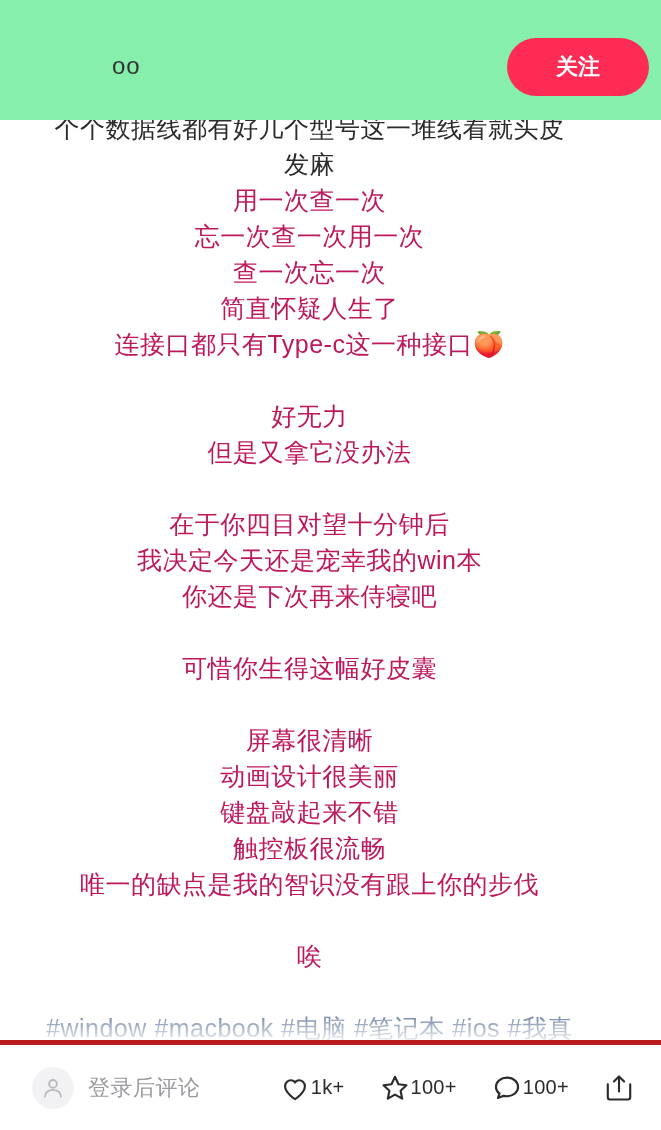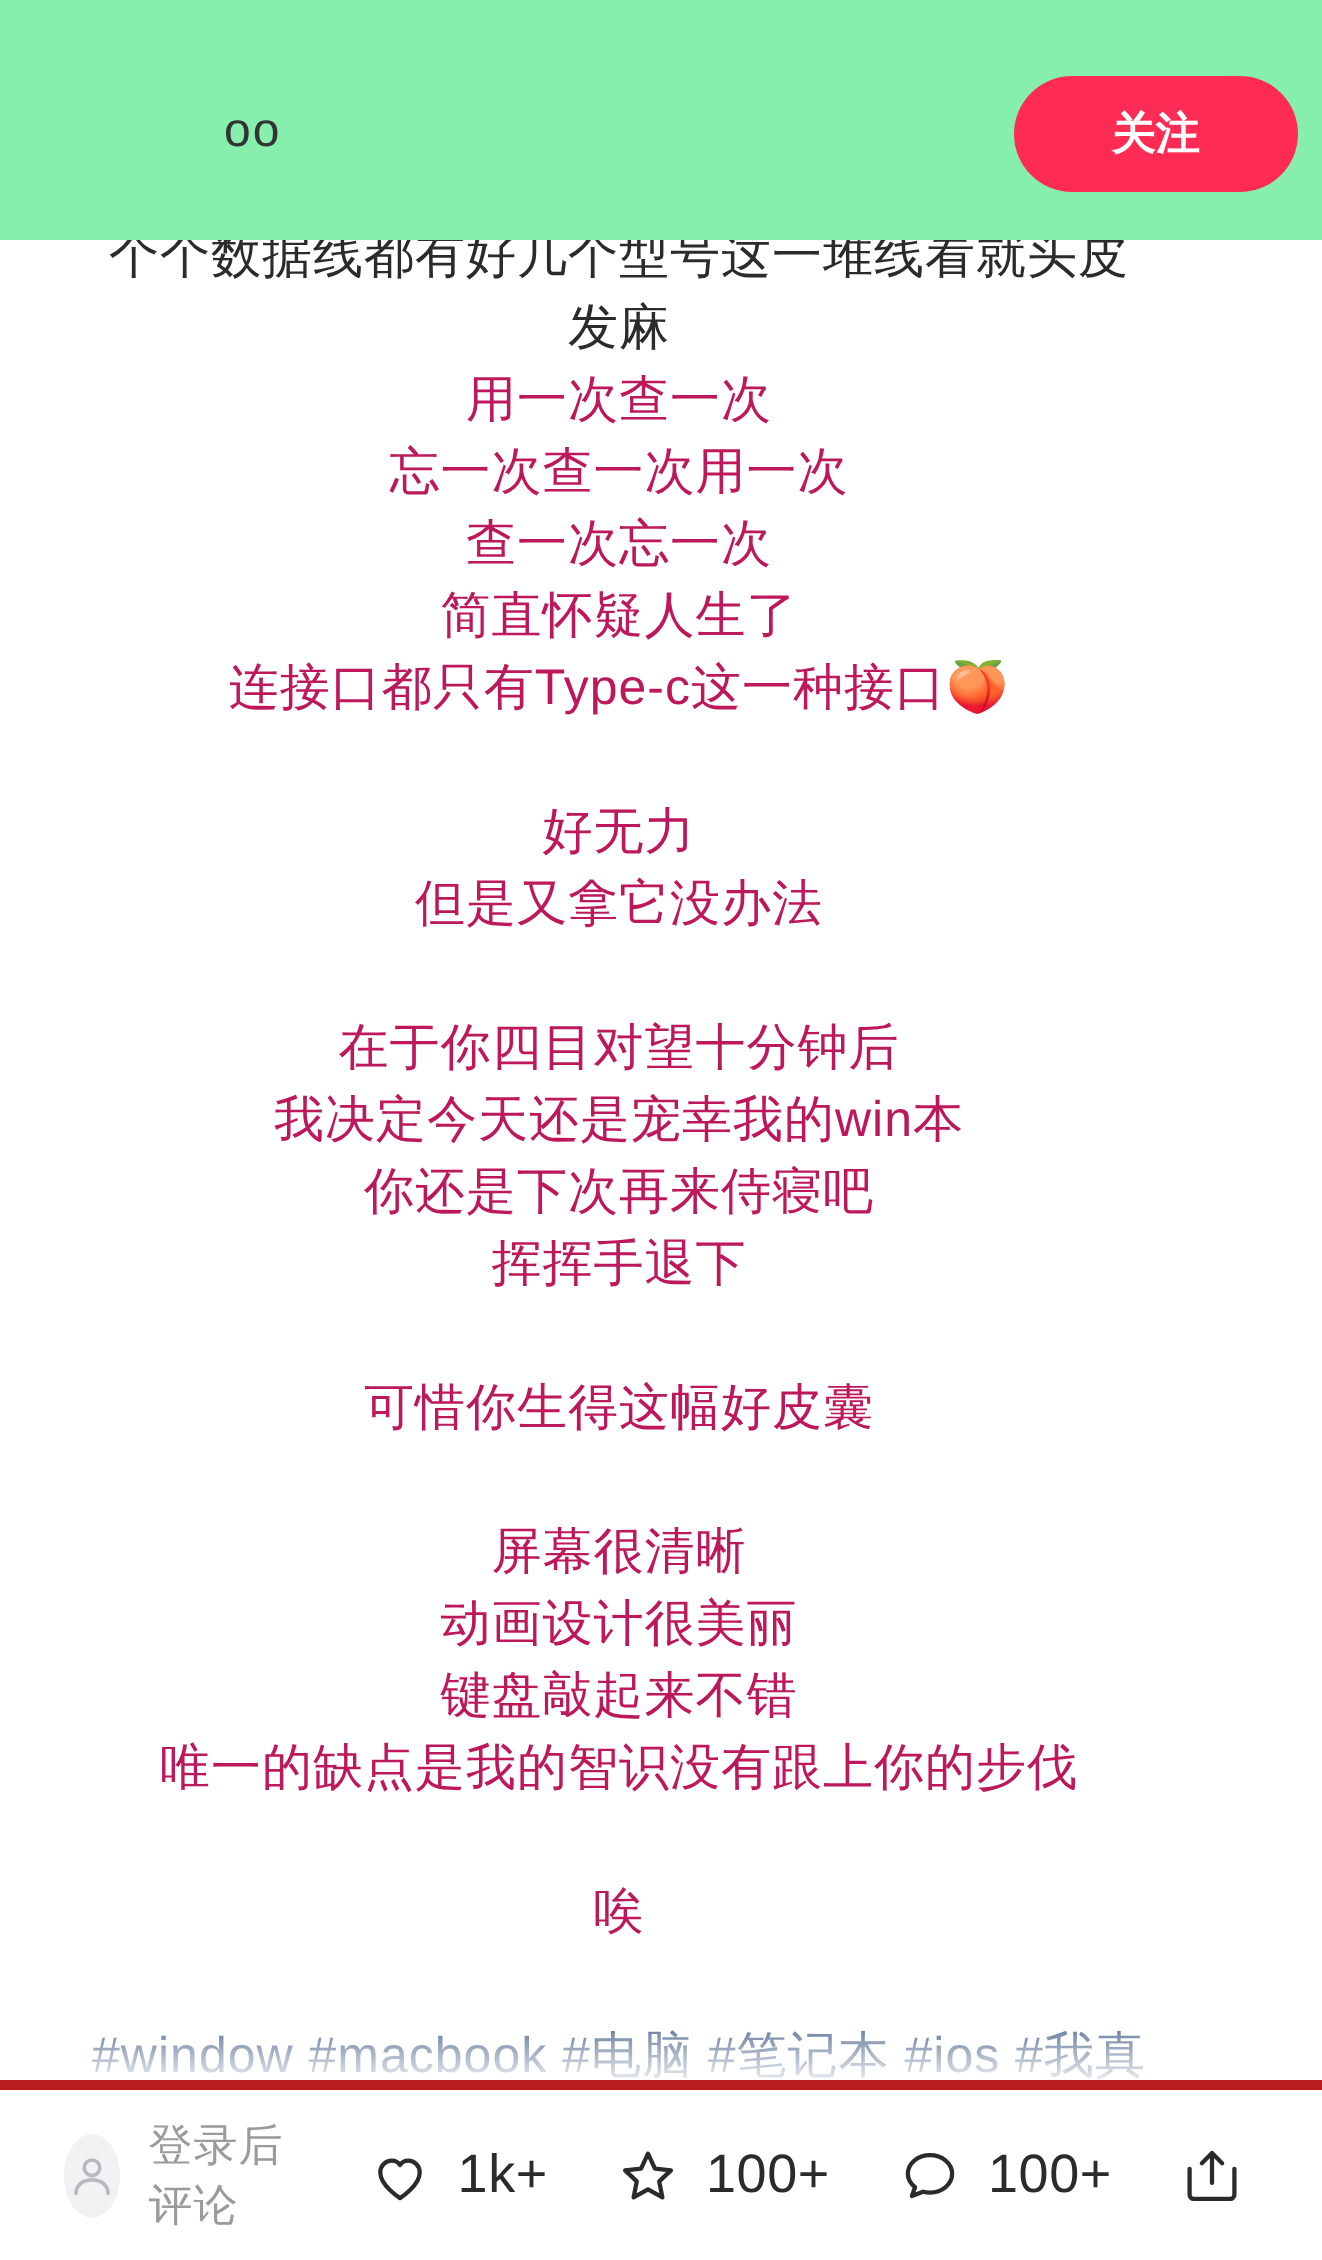--- a/index.html
+++ b/index.html
@@ -143,23 +143,23 @@
     margin-left: auto;
     margin-right: 26px;
   }
   .action {
     display: flex;
     align-items: center;
     margin-left: 34px;
     cursor: pointer;
   }
   .action .count {
-    font-size: 27px;
+    font-size: 20px;
     color: #2b2b2b;
-    margin-left: 13px;
+    margin-left: 0;
     letter-spacing: 0.3px;
   }
   .icon-svg { display:block; }
 </style>
 </head>
 <body>
 
 <div class="page">
 
   <div class="topbar">
@@ -175,27 +175,27 @@
       <div class="para">查一次忘一次</div>
       <div class="para">简直怀疑人生了</div>
       <div class="para">连接口都只有Type-c这一种接口🍑</div>
       <div class="blank-line"></div>
       <div class="para">好无力</div>
       <div class="para">但是又拿它没办法</div>
       <div class="blank-line"></div>
       <div class="para">在于你四目对望十分钟后</div>
       <div class="para">我决定今天还是宠幸我的win本</div>
       <div class="para">你还是下次再来侍寝吧</div>
-      <div class="para">挥挥手退下</div>
       <div class="blank-line"></div>
       <div class="para">可惜你生得这幅好皮囊</div>
       <div class="blank-line"></div>
       <div class="para">屏幕很清晰</div>
       <div class="para">动画设计很美丽</div>
       <div class="para">键盘敲起来不错</div>
+      <div class="para">触控板很流畅</div>
       <div class="para">唯一的缺点是我的智识没有跟上你的步伐</div>
       <div class="blank-line"></div>
       <div class="para">唉</div>
       <div class="blank-line"></div>
       <div class="hashtags">#window #macbook #电脑 #笔记本 #ios #我真的</div>
     </div>
     <div class="content-fade"></div>
   </div>
 
   <div class="bottombar">

